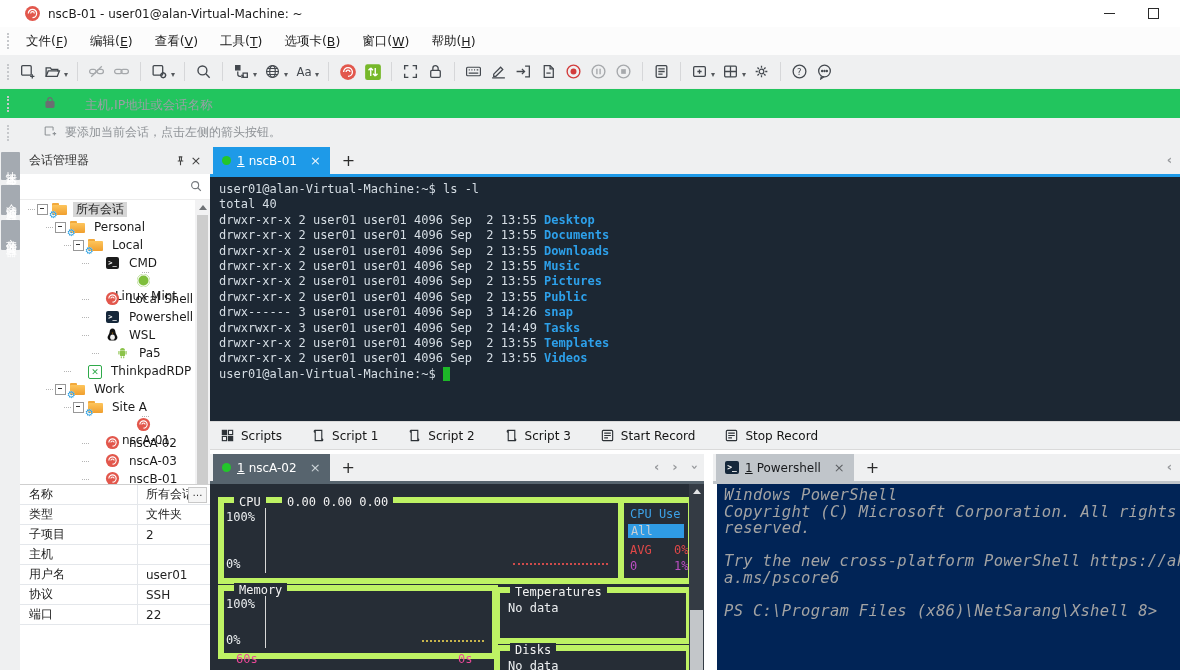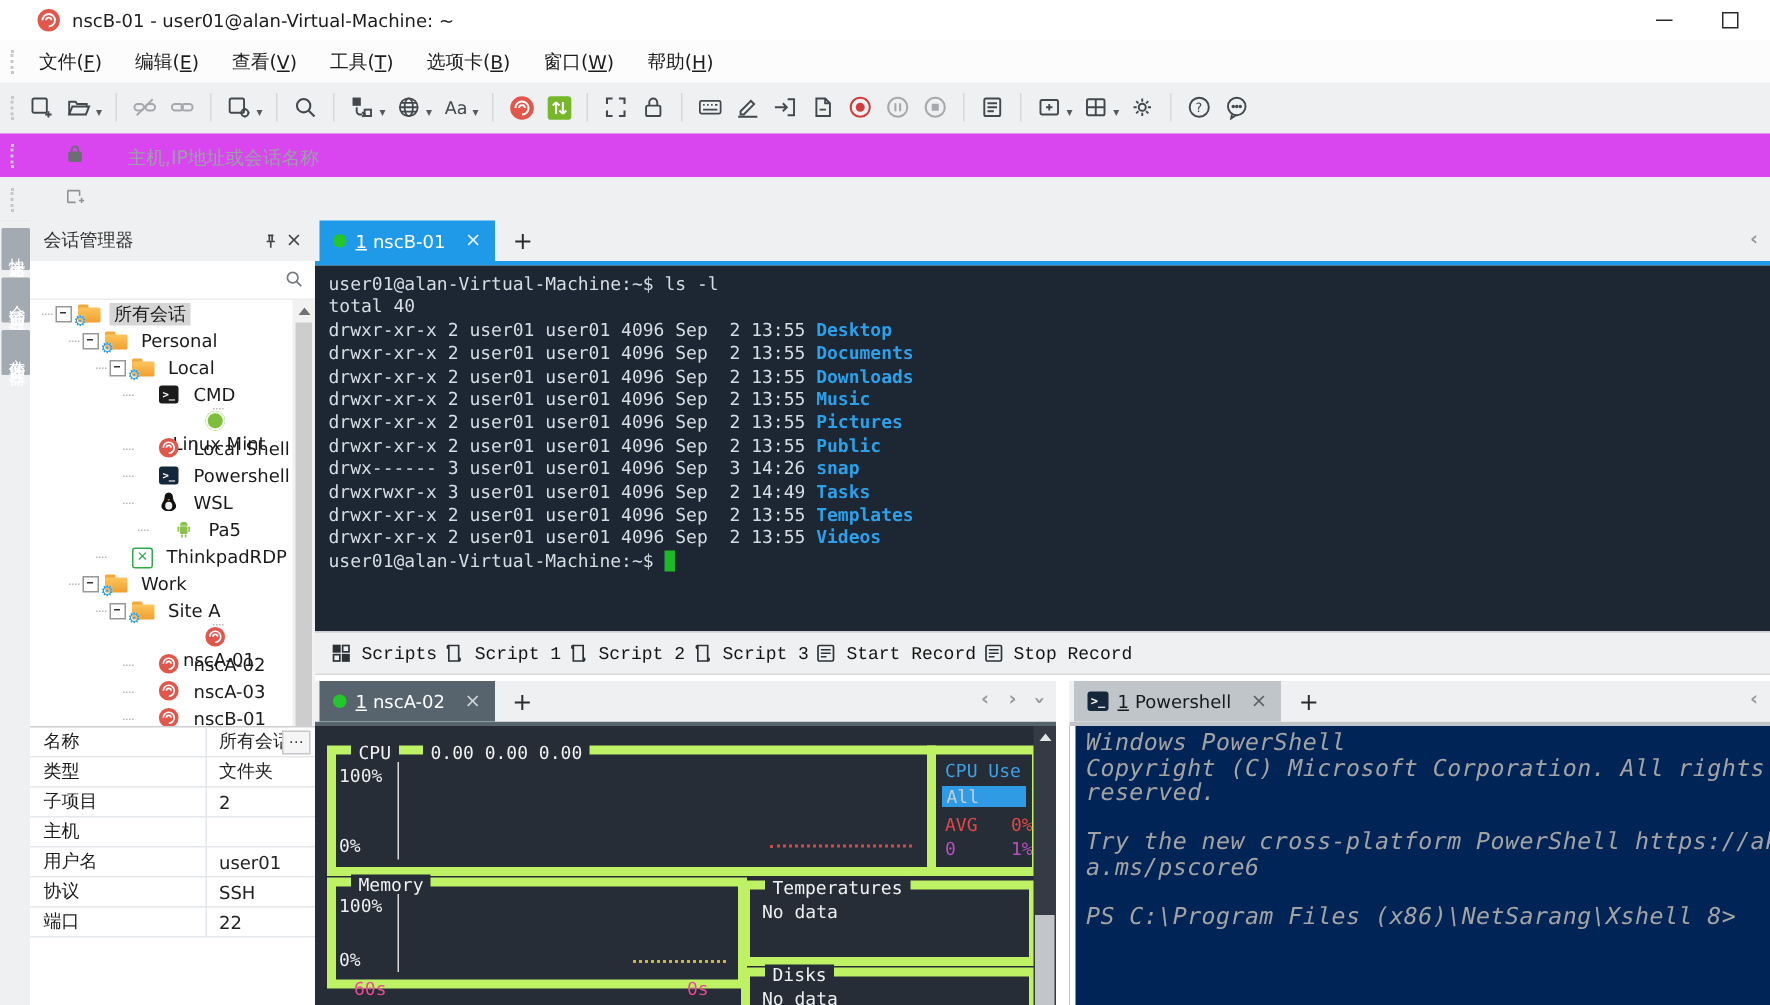--- a/index.html
+++ b/index.html
@@ -15,21 +15,21 @@
   .glyph-max{width:9px;height:9px;border:1.2px solid #2a2a2a;}
   .menubar{position:absolute;left:0;top:27px;right:0;height:28px;background:#fcfcfc;display:flex;align-items:center;}
   .menuitem{padding:0 11px;height:100%;display:flex;align-items:center;font-size:12.5px;color:#1c1c1c;}
   .grip{width:0;border-left:2px dotted #c6c8cb;height:16px;margin:0 6px 0 7px;flex:none;}
   .toolbar{position:absolute;left:0;top:55px;right:0;height:33px;background:#eff0f1;display:flex;align-items:center;}
   .tbicon{width:23px;height:24px;display:flex;align-items:center;justify-content:center;border-radius:3px;flex:none;margin:0 1px;}
   .tbicon svg{display:block;}
   .tbicon.disabled{opacity:.42;}
   .dd{font-size:8px;color:#55585c;margin:6px 3px 0 -1px;}
   .tbsep{width:0;border-left:1px solid #d6d7d9;height:19px;margin:0 6px;flex:none;}
-  .addressbar{position:absolute;left:0;top:88px;right:0;height:30px;background:#d946ef;border-top:1px solid #ececec;display:flex;align-items:center;}
+  .addressbar{position:absolute;left:0;top:88px;right:0;height:30px;background:#22c55e;border-top:1px solid #ececec;display:flex;align-items:center;}
   .lockwrap{margin-left:28px;flex:none;}
   .addrinput{border:none;outline:none;flex:1;margin-left:26px;font-size:12.5px;color:#333;background:transparent;font-family:inherit;}
   .addrinput::placeholder{color:#9aa0a5;}
   .infobar{position:absolute;left:0;top:118px;right:0;height:29px;background:#eff0f1;display:flex;align-items:center;border-bottom:1px solid #d9dadb;}
   .infoicon{margin-left:28px;flex:none;}
   .infotext{margin-left:8px;color:#8e9296;font-size:12px;}
   
   .sidestrip{position:absolute;left:0;top:147px;width:20px;bottom:0;background:#eff0f1;display:flex;flex-direction:column;align-items:center;}
   .sidetab{writing-mode:vertical-rl;text-orientation:upright;background:#a4aab1;color:#fff;
     font-size:11px;letter-spacing:2px;padding:10px 2px;width:15px;margin-top:5px;border-radius:1px;text-align:center;}
@@ -353,20 +353,21 @@
   </div>
 
   <div class="infobar">
     <span class="grip"></span>
     <span class="infoicon">
       <svg width="14" height="14" viewBox="0 0 16 16" fill="none" stroke="#8e9296" stroke-width="1.2">
         <path d="M2.5 3.5h9M2.5 3.5v9M2.5 12.5h6M11.5 3.5v4"></path>
           <path d="M11 11h4M13 9v4"></path>
         </svg>
     </span>
+    <span class="infotext">要添加当前会话，点击左侧的箭头按钮。</span>
   </div>
 
   <div class="sidestrip">
     <span id="side-tabs" style="display:flex;flex-direction:column;align-items:center;">
         <div class="sidetab">快速命令</div>
         <div class="sidetab">会话管理器</div>
         <div class="sidetab">文件管理器</div>
       </span>
   </div>
 
@@ -634,21 +635,21 @@
 <span class="tline"><span>drwxr-xr-x 2 user01 user01 4096 Sep  2 13:55 </span><span class="dir">Public</span></span>
 <span class="tline"><span>drwx------ 3 user01 user01 4096 Sep  3 14:26 </span><span class="dir">snap</span></span>
 <span class="tline"><span>drwxrwxr-x 3 user01 user01 4096 Sep  2 14:49 </span><span class="dir">Tasks</span></span>
 <span class="tline"><span>drwxr-xr-x 2 user01 user01 4096 Sep  2 13:55 </span><span class="dir">Templates</span></span>
 <span class="tline"><span>drwxr-xr-x 2 user01 user01 4096 Sep  2 13:55 </span><span class="dir">Videos</span></span>
 <span class="tline"><span>user01@alan-Virtual-Machine:~$ </span><span class="cursor"> </span></span>
 </pre>
     </div>
 
     <div class="scriptsbar">
-      <span id="script-buttons" style="display:flex;gap:4px;align-items:flex-end;font-family:Liberation Mono, monospace;">
+      <span id="script-buttons" style="display:flex;gap:29px;align-items:flex-end;">
           <span class="scriptbtn">
             <span style="display: flex;">
               <svg xmlns="http://www.w3.org/2000/svg" width="15" height="15" viewBox="0 0 16 16" fill="none" stroke="#2c3136" stroke-width="1.2">
                 <rect x="2.5" y="2.5" width="4.5" height="4.5" fill="#2c3136"></rect>
                 <rect x="9" y="2.5" width="4.5" height="4.5"></rect>
                 <rect x="2.5" y="9" width="4.5" height="4.5"></rect>
                 <rect x="9" y="9" width="4.5" height="4.5" fill="#2c3136"></rect>
               </svg>
             </span>
             <span>Scripts</span>

